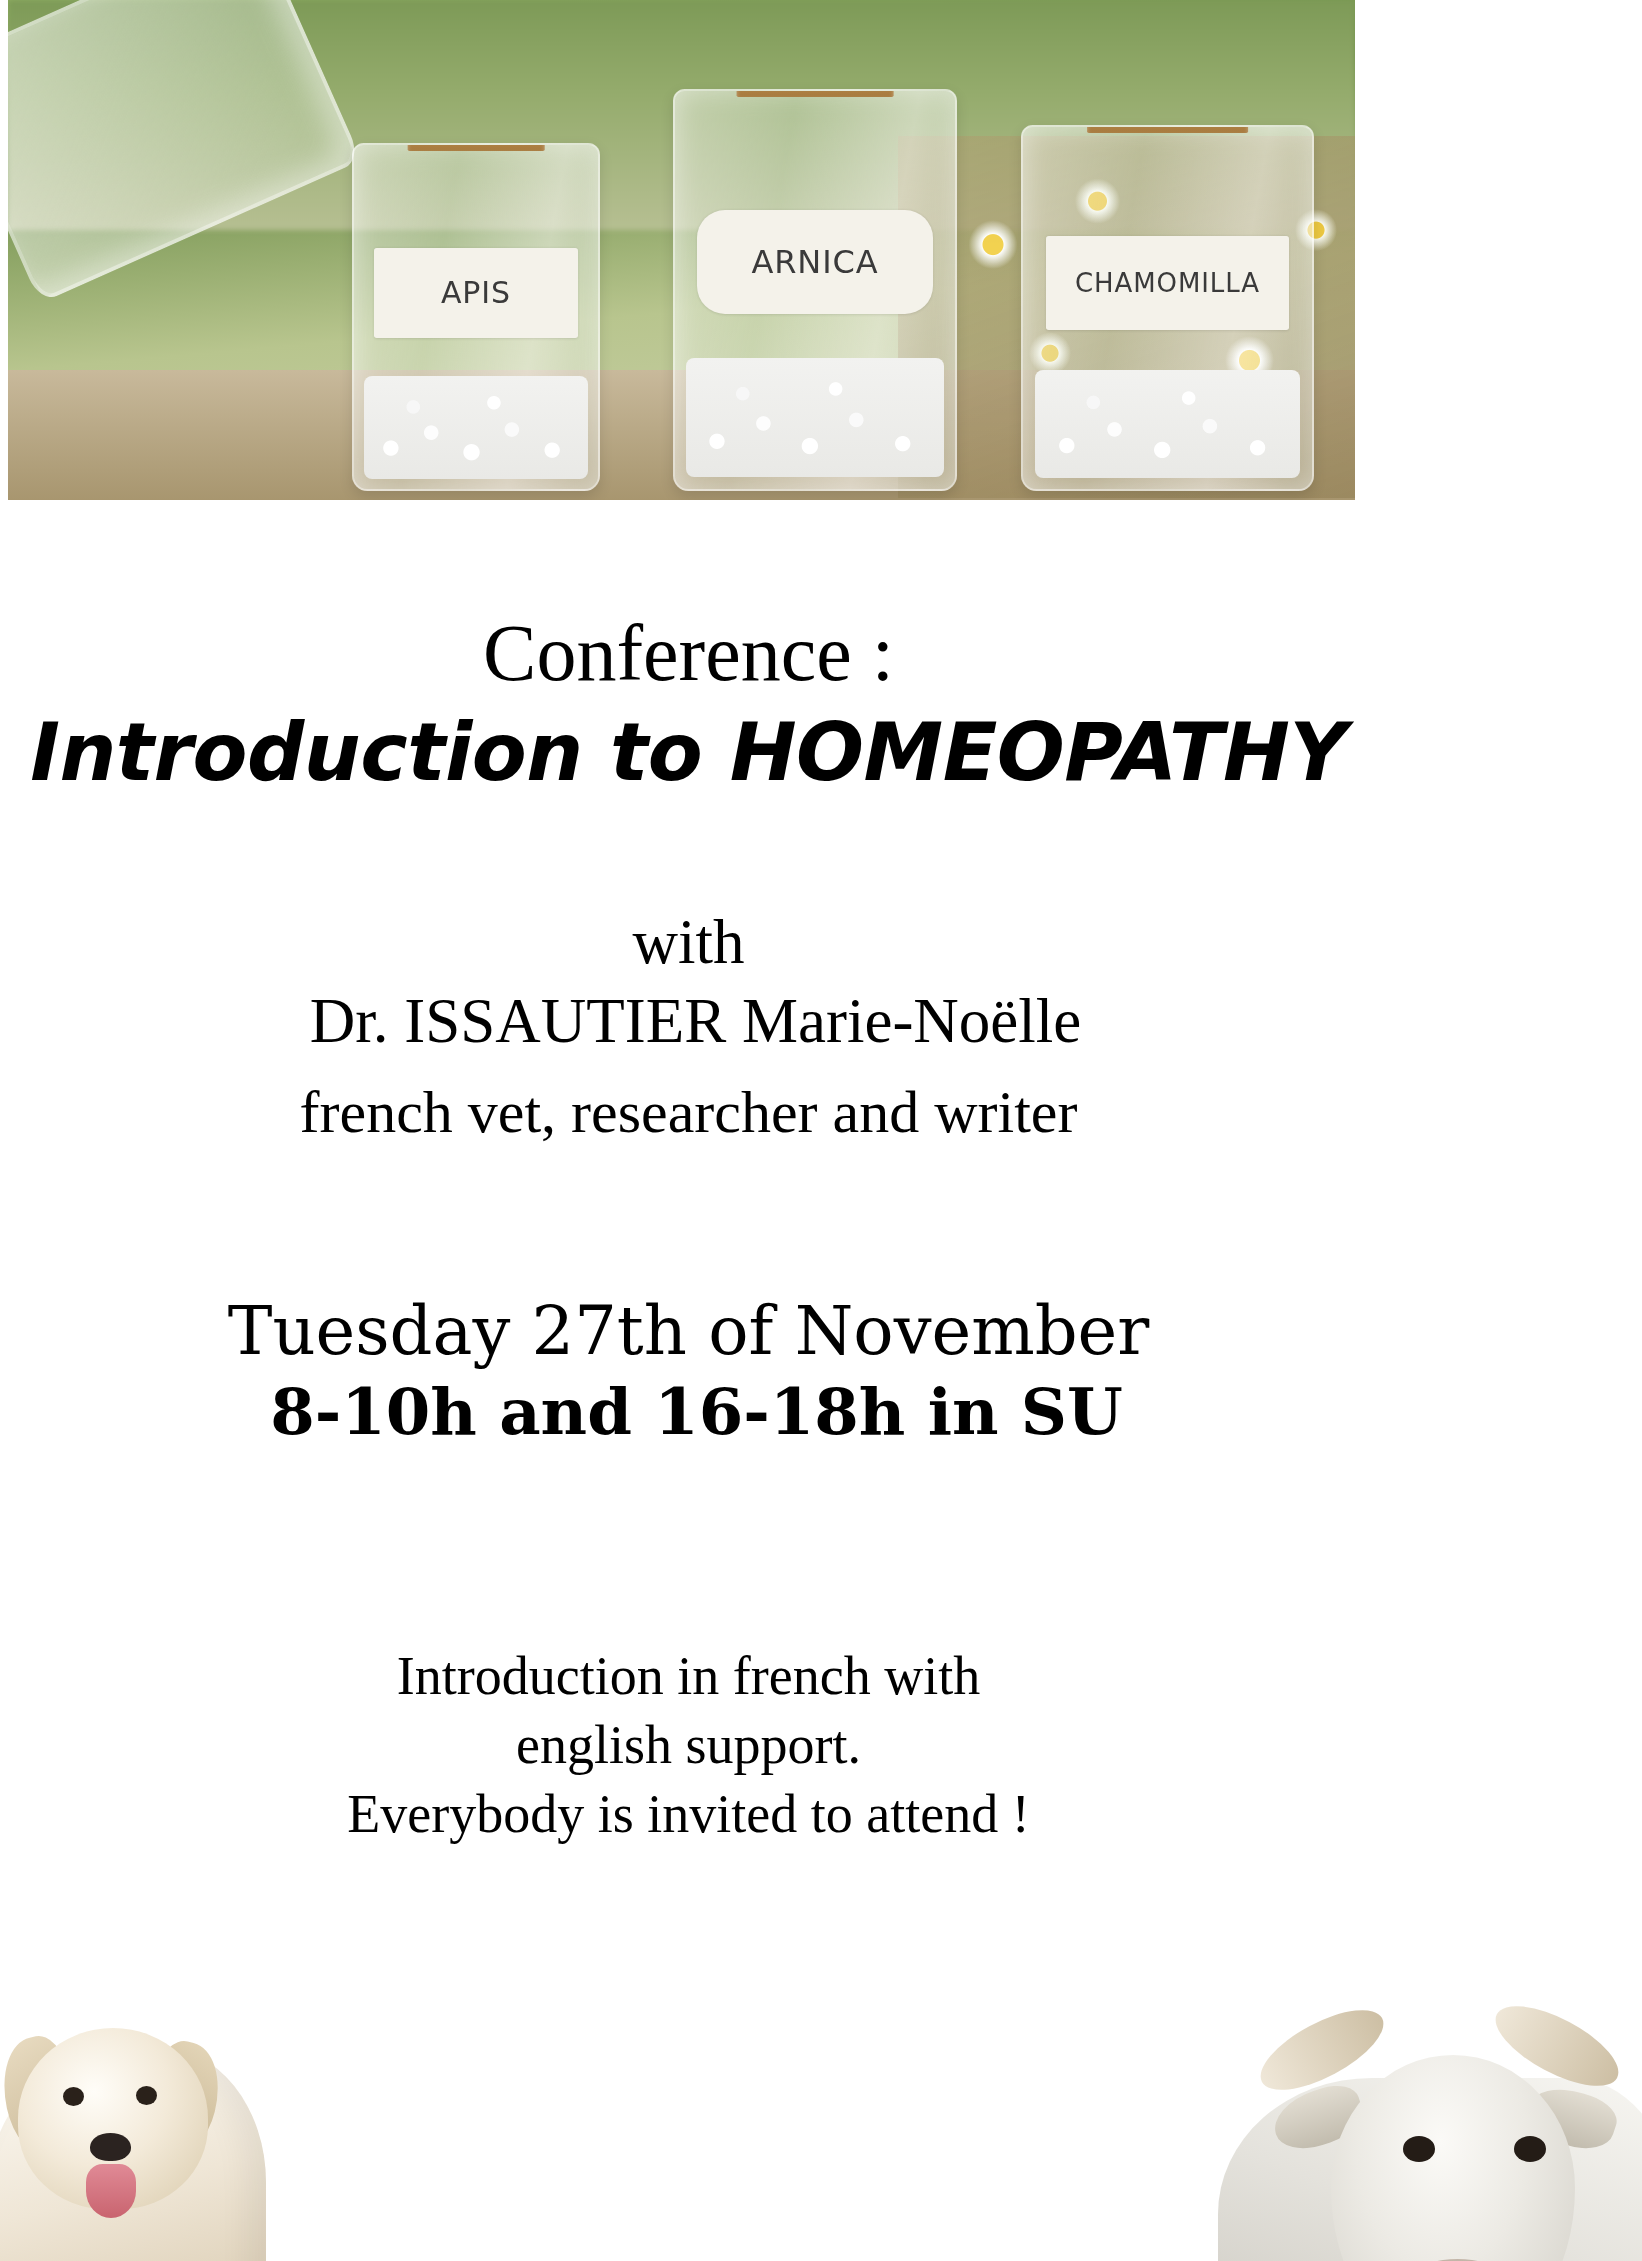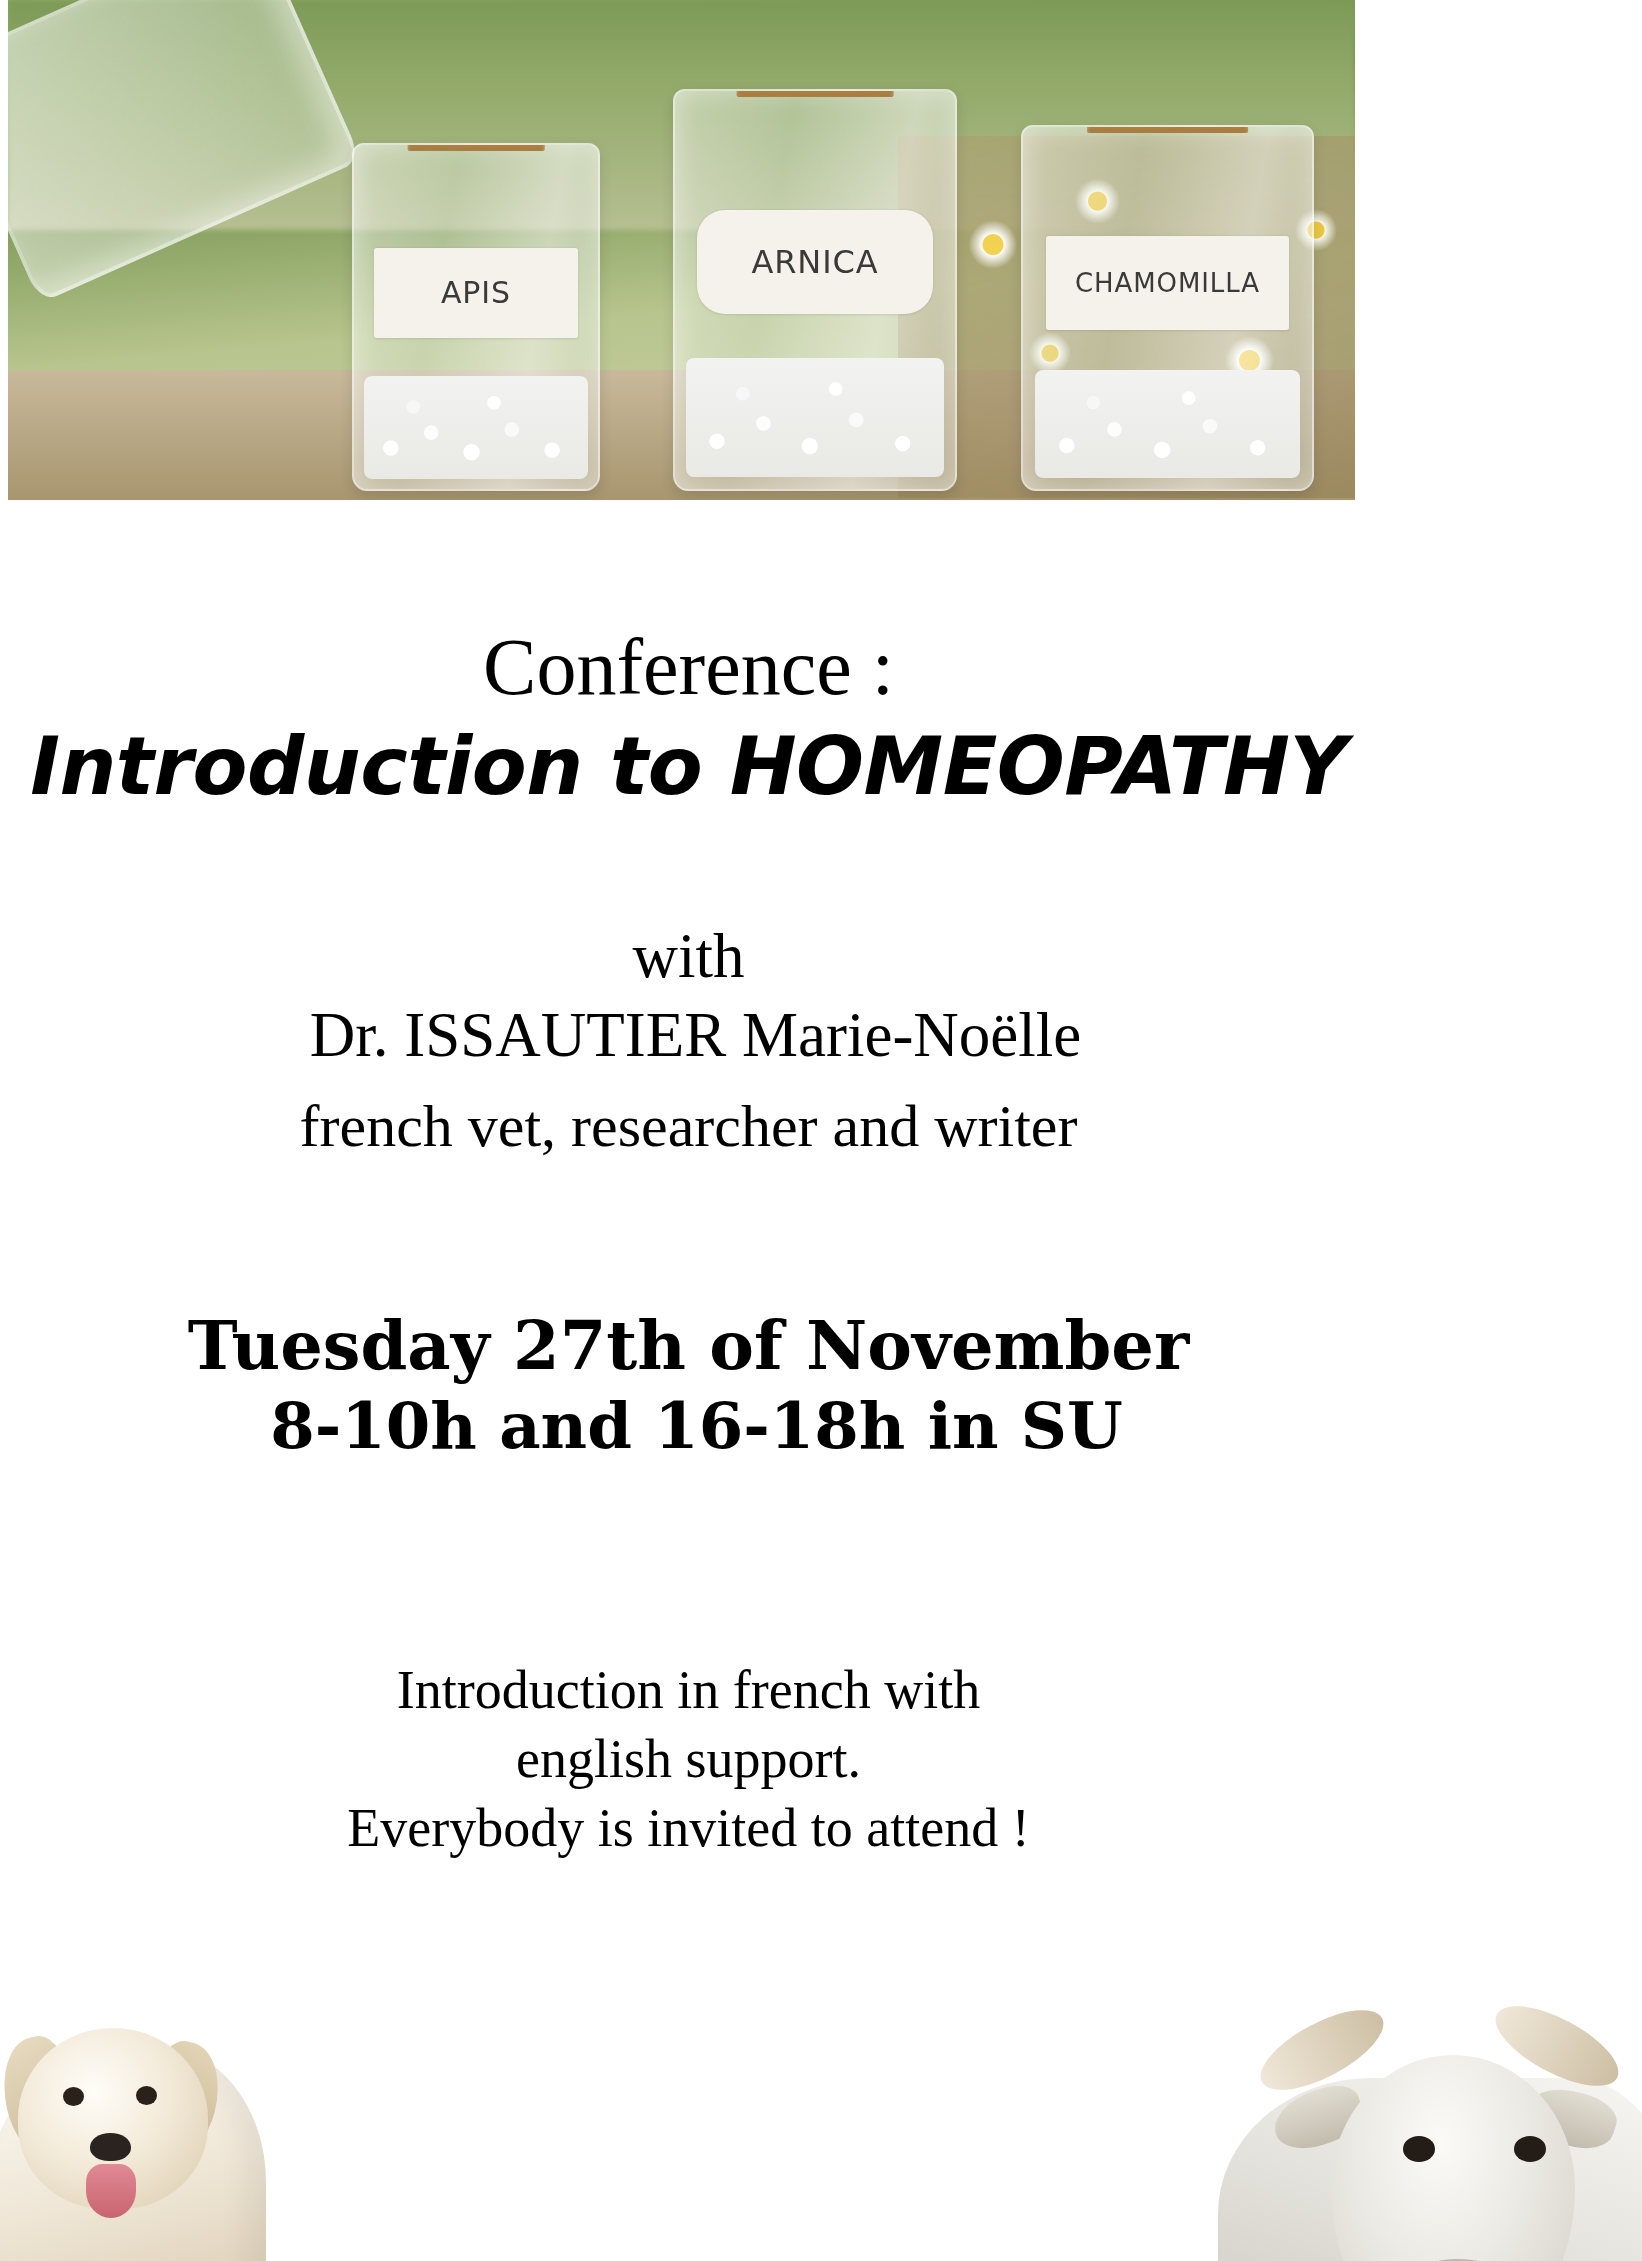--- a/index.html
+++ b/index.html
@@ -143,21 +143,20 @@
       radial-gradient(circle at 58% 26%, #ffffff 0 6.3px, rgba(255,255,255,0) 7.2px),
       linear-gradient(180deg, #f2f2f0, #e9e9e6);
   }
 
   
   .content {
     position: absolute;
     left: 0;
     top: 500px;
     width: 1377px;
-    margin-top: 14px;
   }
   .line {
     text-align: center;
     white-space: pre;
   }
   .title1 {
     font-size: 80px;
     line-height: 1.0;
     margin-top: 113px;
     font-family: "Liberation Serif", serif;
@@ -182,21 +181,21 @@
     line-height: 1.1;
     padding-left: 14px;
   }
   .speaker-role {
     font-size: 60px;
     margin-top: 22.6px;
     line-height: 1.1;
   }
   .date {
     font-size: 67px;
-    font-weight: bold;
+    font-weight: normal;
     font-family: "DejaVu Serif", serif;
     margin-top: 149px;
     line-height: 1.12;
   }
   .time {
     font-size: 64px;
     font-weight: bold;
     font-family: "DejaVu Serif", serif;
     margin-top: 7.2px;
     line-height: 1.12;

